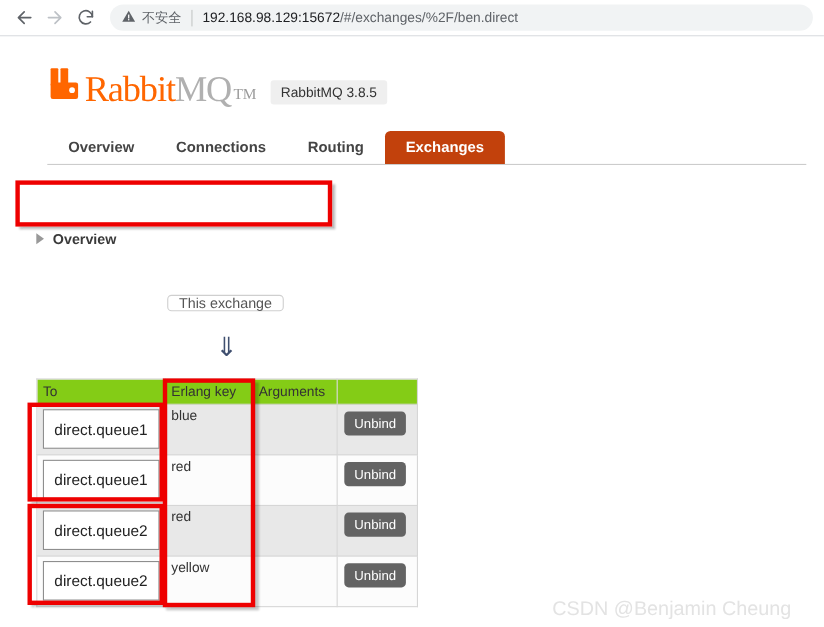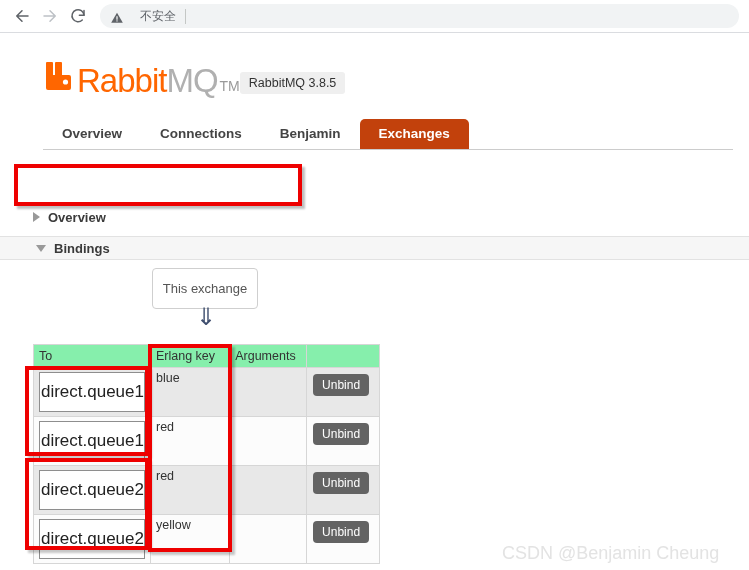--- a/index.html
+++ b/index.html
@@ -31,21 +31,21 @@
     margin-left: 8px;
     height: 24px;
     flex: 1 1 auto;
     background: #f1f3f4;
     border-radius: 12px;
     display: flex; align-items: center;
     padding: 0 10px;
     margin-right: 10px;
   }
   #insecure-warning {
-    display: flex; align-items: flex-end; gap: 16px;
+    display: flex; align-items: flex-start; gap: 5px;
     flex: 0 0 auto;
   }
   #insecure-label {
     font-size: 12px;
     color: #5f6368;
     white-space: nowrap;
   }
   #omnibox-sep {
     width: 1px; height: 15px;
     background: #c4c7c5;
@@ -68,40 +68,41 @@
     background: #ffffff;
     overflow: hidden;
   }
 
   
   #rmq-header {
     position: absolute;
     left: 43px; top: 26px;
     display: flex; align-items: flex-end; gap: 0;
   }
-  #logo-group { display: flex; align-items: baseline; }
+  #logo-group { display: flex; align-items: baseline; font-family: Liberation Serif, serif; }
   #rabbit-icon { position: relative; width: 32px; height: 32px; margin-right: 2px; }
   #logo-wordmark {
     font-size: 33px;
     letter-spacing: -1px;
     line-height: 32px;
   }
   .wm-rabbit { color: #ff6600; }
   .wm-mq { color: #b0b0b0; }
   #logo-tm {
     font-size: 14px; color: #9a9a9a;
     margin-left: 2px; align-self: flex-end;
     padding-bottom: 3px;
   }
   .version-badge {
     background: #efefef;
     color: #333333;
     font-size: 12.5px;
     border-radius: 3px;
     padding: 4px 9px;
+    margin-left: 13px;
     align-self: flex-end;
     margin-bottom: 3px;
     white-space: nowrap;
   }
 
   
   #nav-tabs {
     position: absolute;
     left: 43px; top: 85px;
     width: 690px; height: 31px;
@@ -173,21 +174,21 @@
     background: #f6f6f6;
     border-top: 1px solid #e2e2e2;
     border-bottom: 1px solid #e2e2e2;
     display: flex; align-items: center;
     padding-left: 36px;
   }
 
   #this-exchange-btn {
     position: absolute;
     left: 152px; top: 234px;
-    width: 106px; height: 41px;
+    width: 106px; height: 15px;
     border: 1px solid #cfcfcf;
     border-radius: 4px;
     background: #ffffff;
     display: flex; align-items: center; justify-content: center;
     font-size: 13px; color: #555555;
   }
   #down-arrow {
     position: absolute;
     left: 196px; top: 269px;
     width: 20px; height: 28px;
@@ -202,42 +203,42 @@
     width: 347px;
     border-collapse: collapse;
     font-size: 12.5px;
     color: #333333;
   }
   #bindings-table th {
     text-align: left;
     font-weight: normal;
     padding: 4px 5px;
     border: 1px solid #d6d6d6;
-    background: #86efac;
+    background: #84cc16;
     height: 21px;
     vertical-align: middle;
   }
   #bindings-table td {
     border: 1px solid #d6d6d6;
     padding: 3px 5px;
     vertical-align: top;
     height: 46px;
   }
   #bindings-table tr.row-shade td { background: #e8e8e8; }
   #bindings-table tr.row-plain td { background: #fcfcfc; }
   .col-to { width: 117px; }
   .col-rk { width: 80px; }
   .col-args { width: 77px; }
   .col-act { width: 73px; }
   .queue-chip {
     display: block;
     border: 1px solid #8e8e8e;
     background: #ffffff;
-    text-align: right;
-    font-size: 17px;
+    text-align: center;
+    font-size: 14px;
     color: #222222;
     padding: 9px 0;
     margin: 1px 0;
   }
   .unbind-btn {
     display: inline-block;
     background: #636363;
     color: #ffffff;
     font-size: 12px;
     border-radius: 4px;
@@ -290,20 +291,21 @@
   <div id="omnibox">
     <div id="insecure-warning">
       <svg width="14" height="14" viewBox="0 0 24 24">
         <path d="M12 3 L22 20 H2 Z" fill="#5f6368"></path>
         <rect x="11" y="9" width="2" height="6" fill="#ffffff"></rect>
         <rect x="11" y="16" width="2" height="2" fill="#ffffff"></rect>
       </svg>
       <span id="insecure-label">不安全</span>
     </div>
     <div id="omnibox-sep"></div>
+    <div id="url-text"><span id="url-host">192.168.98.129:15672</span><span id="url-path">/#/exchanges/%2F/ben.direct</span></div>
   </div>
 </div>
 
 <div id="page">
 
   <div id="rmq-header">
     <div id="logo-group">
       <div id="rabbit-icon">
         <svg width="32" height="32" viewBox="0 0 32 32">
           <rect x="3" y="2" width="7" height="16" rx="1" fill="#ff6600"></rect>
@@ -314,36 +316,32 @@
       </div>
       <div id="logo-wordmark"><span class="wm-rabbit">Rabbit</span><span class="wm-mq">MQ</span></div>
       <span id="logo-tm">TM</span>
     </div>
     <span class="version-badge">RabbitMQ 3.8.5</span>
   </div>
 
   <div id="nav-tabs">
     <div class="nav-tab">Overview</div>
     <div class="nav-tab">Connections</div>
-    <div class="nav-tab">Benjamin</div>
+    <div class="nav-tab">Routing</div>
     <div class="nav-tab active">Exchanges</div>
   </div>
 
   <div id="page-title"><span class="title-label">Exchange:</span> <span class="title-value">ben.direct</span></div>
   <div id="title-annot" class="annot-box"></div>
 
   <div id="overview-section">
     <span class="tri-right"></span>
     <span class="section-label">Overview</span>
   </div>
 
-  <div id="bindings-header">
-    <span class="tri-down"></span>
-    <span class="section-label">Bindings</span>
-  </div>
 
   <div id="this-exchange-btn">This exchange</div>
   <div id="down-arrow">⇓</div>
 
   <table id="bindings-table">
     <thead>
       <tr>
         <th class="col-to">To</th>
         <th class="col-rk">Erlang key</th>
         <th class="col-args">Arguments</th>

